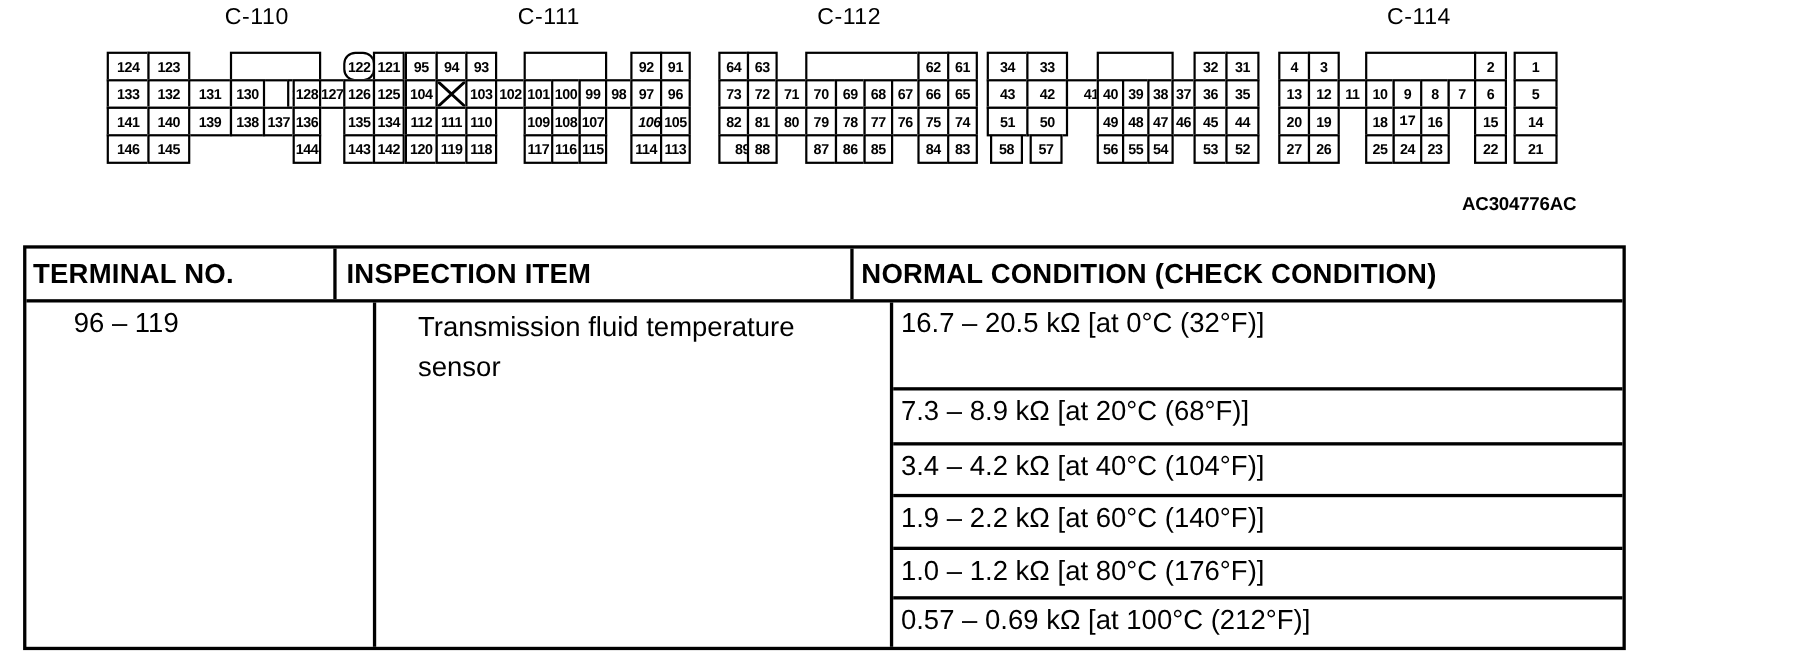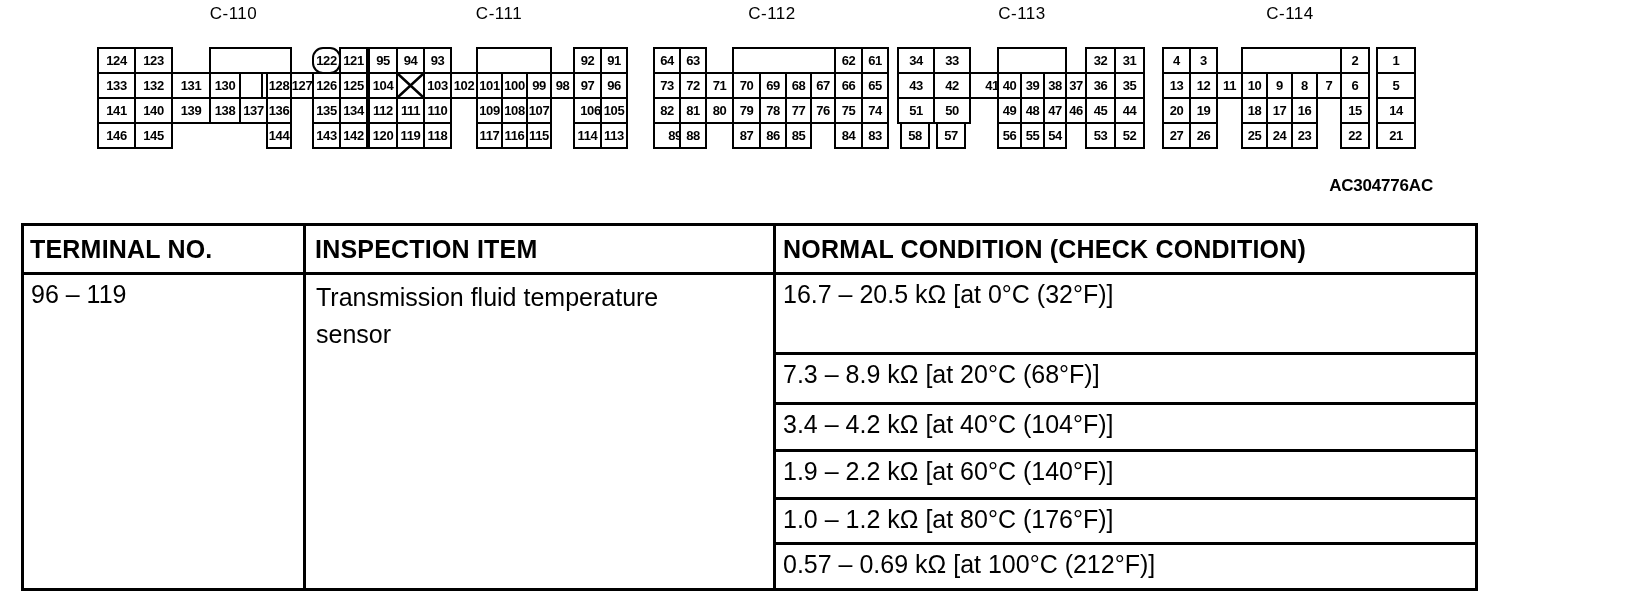--- a/index.html
+++ b/index.html
@@ -4,21 +4,21 @@
 <style>
   html,body{margin:0;padding:0;background:#fff;}
   .canvas{
     position:relative;width:1632px;height:600px;background:#ffffff;
     font-family:"Liberation Sans",sans-serif;color:#000;overflow:hidden;
   }
   
   .conn{position:absolute;top:0;height:155px;}
   .conn-title{
     position:absolute;top:4px;left:0;right:0;text-align:center;
-    font-size:17px;font-weight:400;letter-spacing:.5px;
+    font-size:21px;font-weight:400;letter-spacing:.5px;
   }
   .cell{
     position:absolute;height:27px;box-sizing:border-box;
     border:2px solid #000;background:#fff;
     display:flex;align-items:center;justify-content:center;
     font-size:13px;font-weight:700;letter-spacing:-0.4px;line-height:1;
   }
   .cell.blank{background:#fff;}
   .cell.xcell{padding:0;}
   .cell.xcell svg{position:absolute;left:0;top:0;width:100%;height:100%;display:block;}
@@ -30,24 +30,24 @@
   
   .insp-table{
     position:absolute;left:21px;top:223px;width:1457px;height:368px;
     box-sizing:border-box;border:3px solid #000;background:#fff;font-size:25px;
   }
   .thead{display:flex;height:49px;box-sizing:border-box;border-bottom:3px solid #000;font-weight:700;}
   .th{display:flex;align-items:center;box-sizing:border-box;letter-spacing:.2px;}
   .th1{width:282px;border-right:3px solid #000;padding-left:6px;}
   .th2{width:470px;border-right:3px solid #000;padding-left:9px;}
   .th3{flex:1;padding-left:7px;border-radius:16px;}
-  .tbody{display:flex;height:313px;}
+  .tbody{display:flex;height:313px;padding-left:36px;}
   .td1{width:282px;box-sizing:border-box;border-right:3px solid #000;padding:5px 0 0 7px;}
   .td2{width:470px;box-sizing:border-box;border-right:3px solid #000;padding:4px 0 0 10px;line-height:37px;}
-  .td2 .wrap{display:block;max-width:385px;}
+  .td2 .wrap{display:block;max-width:385px;margin-left:28px;}
   .td3{flex:1;display:flex;flex-direction:column;}
   .cond-row{box-sizing:border-box;border-bottom:3px solid #000;padding:5px 0 0 7px;}
   .cond-row:nth-child(1){height:80px;}
   .cond-row:nth-child(2){height:50px;}
   .cond-row:nth-child(3){height:47px;}
   .cond-row:nth-child(4){height:48px;}
   .cond-row:nth-child(5){height:45px;}
   .cond-row:nth-child(6){height:43px;border-bottom:none;}
 </style>
 </head>
@@ -107,21 +107,21 @@
         <div class="cell" style="left: 158px; top: 72px; width: 26px;">99</div>
         <div class="cell" style="left: 182px; top: 72px; width: 25px;">98</div>
         <div class="cell" style="left: 205px; top: 72px; width: 29px;">97</div>
         <div class="cell" style="left: 232px; top: 72px; width: 28px;">96</div>
         <div class="cell" style="left: 0px; top: 97px; width: 30px;">112</div>
         <div class="cell" style="left: 28px; top: 97px; width: 29px;">111</div>
         <div class="cell" style="left: 55px; top: 97px; width: 29px;">110</div>
         <div class="cell" style="left: 108px; top: 97px; width: 27px;">109</div>
         <div class="cell" style="left: 133px; top: 97px; width: 27px;">108</div>
         <div class="cell" style="left: 158px; top: 97px; width: 26px;">107</div>
-        <div class="cell" style="left: 205px; top: 97px; width: 35px;">106</div>
+        <div class="cell" style="left: 205px; top: 97px; width: 35px; font-style: italic;">106</div>
         <div class="cell" style="left: 232px; top: 97px; width: 28px;">105</div>
         <div class="cell" style="left: 0px; top: 122px; width: 30px;">120</div>
         <div class="cell" style="left: 28px; top: 122px; width: 29px;">119</div>
         <div class="cell" style="left: 55px; top: 122px; width: 29px;">118</div>
         <div class="cell" style="left: 108px; top: 122px; width: 27px;">117</div>
         <div class="cell" style="left: 133px; top: 122px; width: 27px;">116</div>
         <div class="cell" style="left: 158px; top: 122px; width: 26px;">115</div>
         <div class="cell" style="left: 205px; top: 122px; width: 29px;">114</div>
         <div class="cell" style="left: 232px; top: 122px; width: 28px;">113</div>
       </div>
@@ -152,21 +152,20 @@
         <div class="cell" style="left: 208px; top: 97px; width: 28px;">74</div>
         <div class="cell" style="left: 0px; top: 122px; width: 44px;">89</div>
         <div class="cell" style="left: 26px; top: 122px; width: 28px;">88</div>
         <div class="cell" style="left: 79px; top: 122px; width: 29px;">87</div>
         <div class="cell" style="left: 106px; top: 122px; width: 28px;">86</div>
         <div class="cell" style="left: 132px; top: 122px; width: 27px;">85</div>
         <div class="cell" style="left: 181px; top: 122px; width: 29px;">84</div>
         <div class="cell" style="left: 208px; top: 122px; width: 28px;">83</div>
       </div>
       <div class="conn" style="left: 897px; width: 250px;">
-        <div class="conn-title">C-113</div>
         <div class="cell" style="left: 0px; top: 47px; width: 38px;">34</div>
         <div class="cell" style="left: 36px; top: 47px; width: 38px;">33</div>
         <div class="cell blank" style="left: 100px; top: 47px; width: 70px;"></div>
         <div class="cell" style="left: 188px; top: 47px; width: 31px;">32</div>
         <div class="cell" style="left: 217px; top: 47px; width: 31px;">31</div>
         <div class="cell" style="left: 0px; top: 72px; width: 38px;">43</div>
         <div class="cell" style="left: 36px; top: 72px; width: 38px;">42</div>
         <div class="cell" style="left: 72px; top: 72px; width: 46px;">41</div>
         <div class="cell" style="left: 100px; top: 72px; width: 25px;">40</div>
         <div class="cell" style="left: 123px; top: 72px; width: 25px;">39</div>
@@ -202,21 +201,21 @@
         <div class="cell" style="left: 54px; top: 72px; width: 27px;">11</div>
         <div class="cell" style="left: 79px; top: 72px; width: 27px;">10</div>
         <div class="cell" style="left: 104px; top: 72px; width: 27px;">9</div>
         <div class="cell" style="left: 129px; top: 72px; width: 27px;">8</div>
         <div class="cell" style="left: 154px; top: 72px; width: 26px;">7</div>
         <div class="cell" style="left: 178px; top: 72px; width: 30px;">6</div>
         <div class="cell" style="left: 214px; top: 72px; width: 40px;">5</div>
         <div class="cell" style="left: 0px; top: 97px; width: 29px;">20</div>
         <div class="cell" style="left: 27px; top: 97px; width: 29px;">19</div>
         <div class="cell" style="left: 79px; top: 97px; width: 27px;">18</div>
-        <div class="cell" style="left: 104px; top: 97px; width: 27px;">17</div>
+        <div class="cell" style="left: 104px; top: 97px; width: 27px; font-family: Liberation Mono, monospace;">17</div>
         <div class="cell" style="left: 129px; top: 97px; width: 27px;">16</div>
         <div class="cell" style="left: 178px; top: 97px; width: 30px;">15</div>
         <div class="cell" style="left: 214px; top: 97px; width: 40px;">14</div>
         <div class="cell" style="left: 0px; top: 122px; width: 29px;">27</div>
         <div class="cell" style="left: 27px; top: 122px; width: 29px;">26</div>
         <div class="cell" style="left: 79px; top: 122px; width: 27px;">25</div>
         <div class="cell" style="left: 104px; top: 122px; width: 27px;">24</div>
         <div class="cell" style="left: 129px; top: 122px; width: 27px;">23</div>
         <div class="cell" style="left: 178px; top: 122px; width: 30px;">22</div>
         <div class="cell" style="left: 214px; top: 122px; width: 40px;">21</div>

